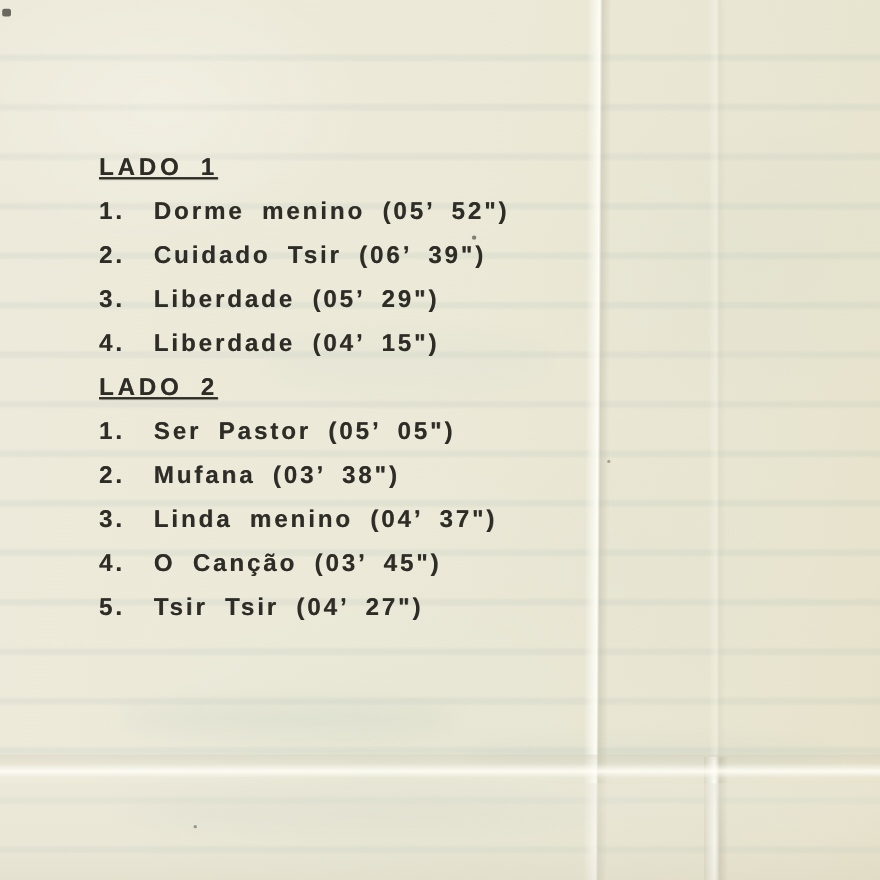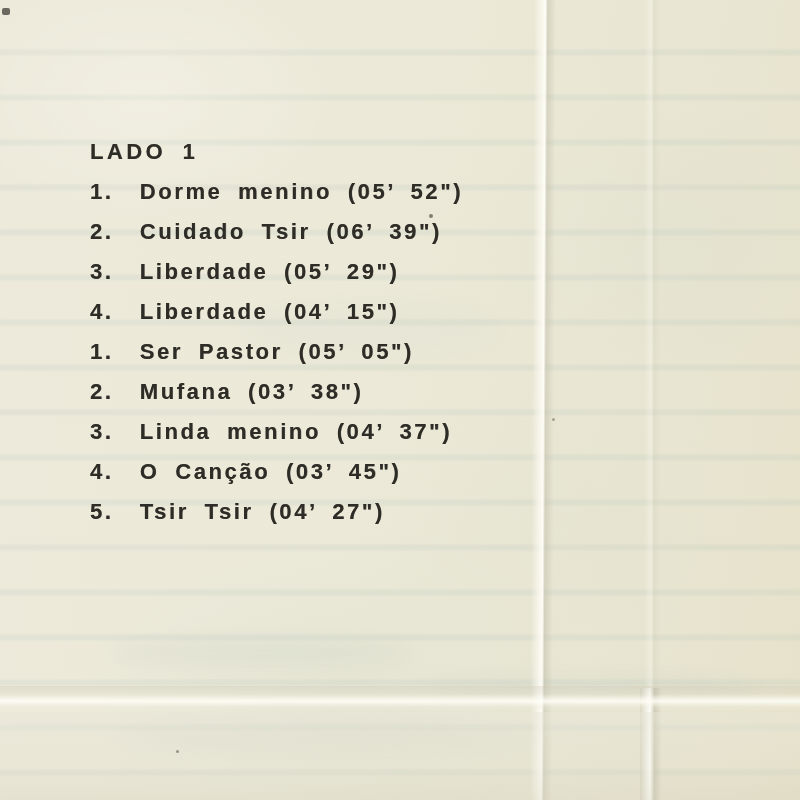--- a/index.html
+++ b/index.html
@@ -135,21 +135,21 @@
     font-size: 22px;
     letter-spacing: 2.6px;
     word-spacing: 7px;
     text-shadow: 0.3px 0.3px 0 rgba(46,44,38,0.55);
   }
   .row {
     height: 40px;
     line-height: 40px;
     white-space: nowrap;
   }
-  .row.heading { letter-spacing: 3.4px; }
+  .row.heading { letter-spacing: 3.4px; text-decoration: underline; }
   .num { display: inline-block; min-width: 34px; }
 </style>
 </head>
 <body>
 
 <div class="scan">
 
   <div class="ruled"></div>
   <div class="mottle"></div>
   <div class="blob b1"></div>
@@ -184,20 +184,21 @@
       <span class="num">3.</span>
       <span class="title">Liberdade</span>
       <span class="dur">(05’ 29")</span>
     </div>
     <div class="row">
       <span class="num">4.</span>
       <span class="title">Liberdade</span>
       <span class="dur">(04’ 15")</span>
     </div>
 
+    <div class="row heading">LADO 2</div>
 
     <div class="row">
       <span class="num">1.</span>
       <span class="title">Ser Pastor</span>
       <span class="dur">(05’ 05")</span>
     </div>
     <div class="row">
       <span class="num">2.</span>
       <span class="title">Mufana</span>
       <span class="dur">(03’ 38")</span>

